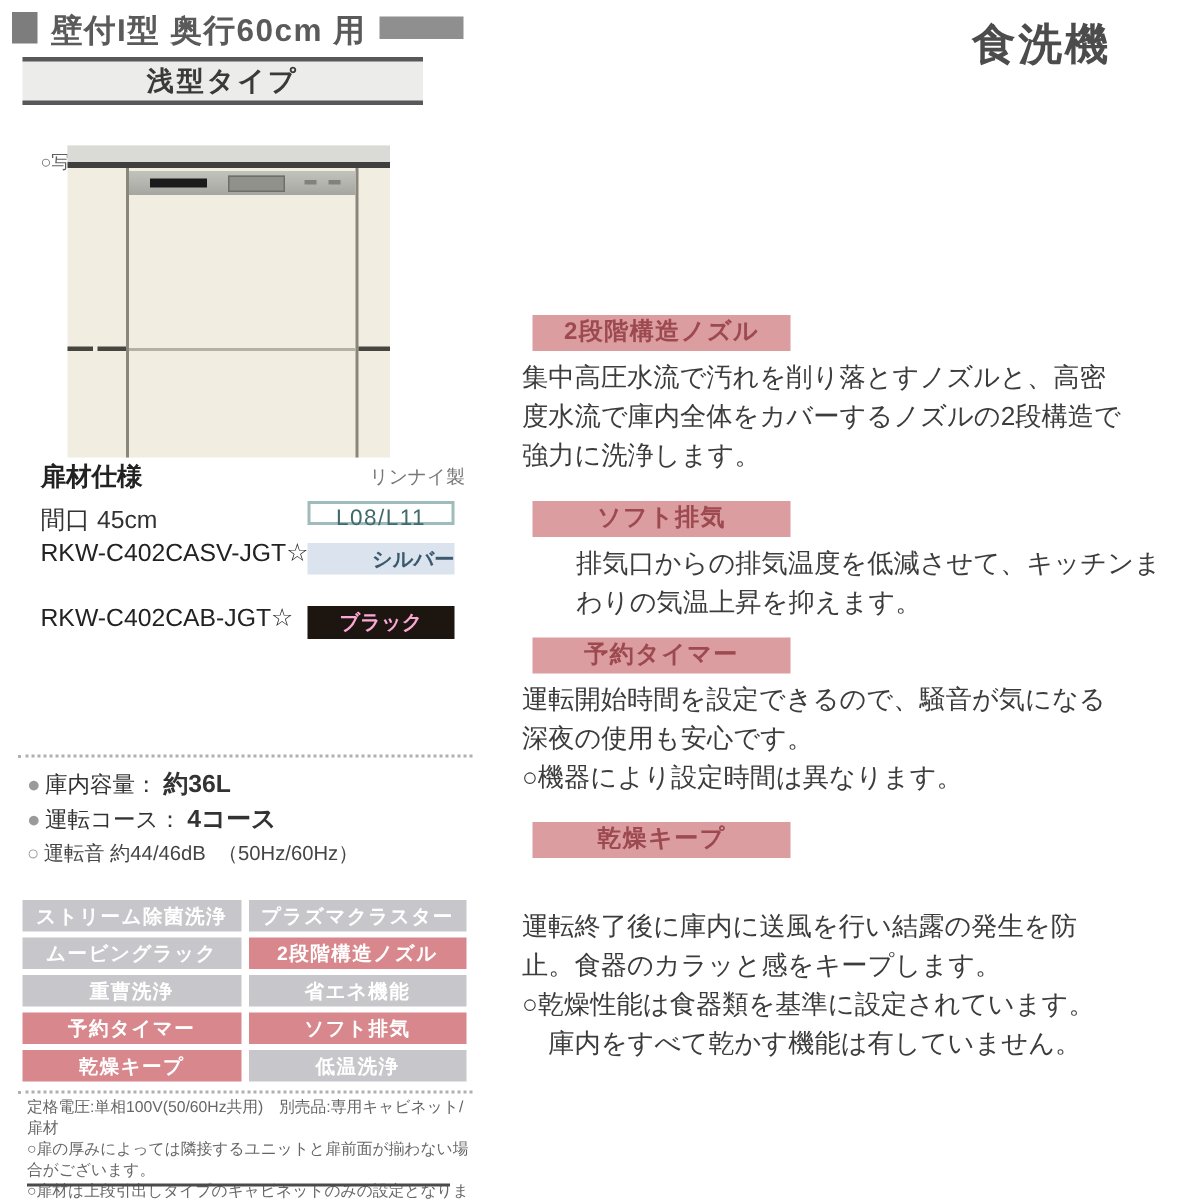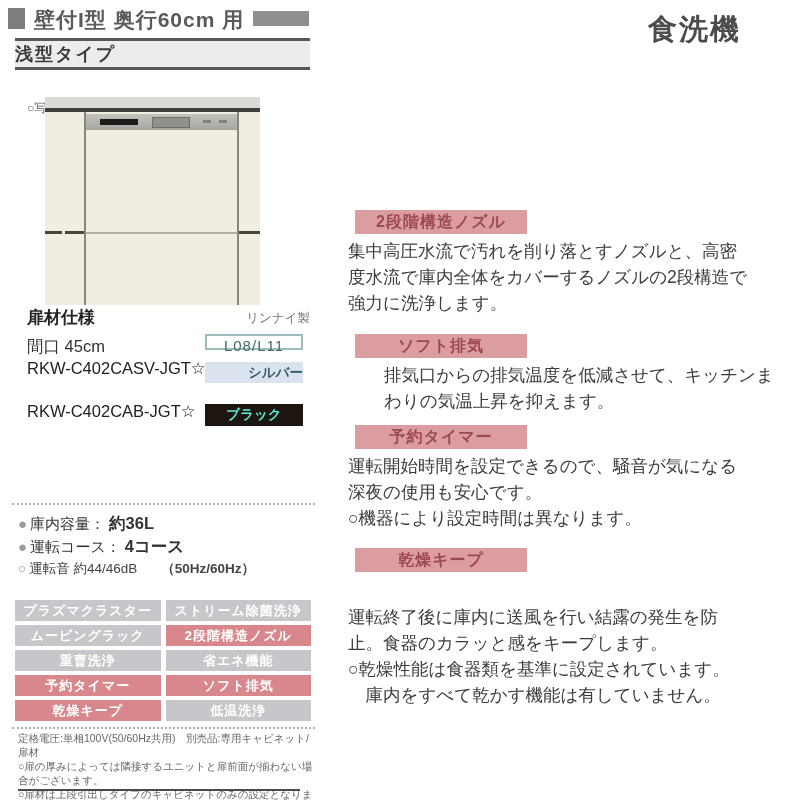--- a/index.html
+++ b/index.html
@@ -9,23 +9,23 @@
     color:#333;overflow:hidden;
   }
   .abs{position:absolute;}
 
   
   .hdr-square{left:8px;top:8px;width:17px;height:21px;background:#7d7d7d;}
   .hdr-title{left:34px;top:6px;font-size:21px;font-weight:bold;color:#5a5a5a;letter-spacing:1px;white-space:nowrap;}
   .hdr-bar{left:253px;top:11px;width:56px;height:15px;background:#8f8f8f;}
 
   .type-box{
-    left:15px;top:38px;width:295px;height:26px;
+    left:15px;top:38px;width:267px;height:26px;
     background:#ececea;border-top:3px solid #58585a;border-bottom:3px solid #58585a;
-    line-height:26px;font-size:18px;font-weight:bold;color:#3a3a3a;letter-spacing:2px;
+    text-align:center;line-height:26px;font-size:18px;font-weight:bold;color:#3a3a3a;letter-spacing:2px;
   }
   .photo-caption{left:27px;top:78px;font-size:12px;color:#5f5f5f;white-space:nowrap;margin-top:22px;}
 
   
   .dw{left:45px;top:97px;width:215px;height:208px;background:#f1eee1;}
   .dw .counter{position:absolute;left:0;top:0;width:215px;height:11px;background:#dadad6;}
   .dw .counter-edge{position:absolute;left:0;top:11px;width:215px;height:4px;background:#3f3f3d;}
   .dw .vline{position:absolute;top:15px;bottom:0;width:2px;background:#8a867c;}
   .dw .vline.l{left:39px;}
   .dw .vline.r{left:192px;}
@@ -47,33 +47,33 @@
   .width-label{left:27px;top:336px;font-size:16.5px;color:#333;}
   .badge{width:98px;text-align:center;box-sizing:border-box;}
   .badge-code{left:205px;top:334px;height:16px;line-height:20px;background:#ffffff;
     border:2px solid #9fbcbc;color:#3f6a6a;font-size:15px;font-weight:normal;letter-spacing:1px;}
   .model{font-size:16.5px;color:#222;white-space:nowrap;}
   .model-1{left:27px;top:359px;}
   .model-2{left:27px;top:402px;}
   .badge-silver{left:205px;top:362px;height:21px;line-height:21px;background:#dbe3ee;
     color:#3b5a6e;font-size:13.5px;font-weight:bold;text-align:right;}
   .badge-black{left:205px;top:404px;height:22px;line-height:22px;background:#1d1510;
-    color:#5eead4;font-size:13.5px;font-weight:bold;}
+    color:#f9a8d4;font-size:13.5px;font-weight:bold;}
 
   .dotted{left:12px;width:303px;border-top:2px dotted #b0b0b0;height:0;}
   .dot1{top:503px;}
   .dot2{top:727px;}
 
   
   .spec-list{left:18px;top:512px;width:300px;}
   .spec-row{font-size:15px;color:#333;line-height:22px;white-space:nowrap;}
   .spec-row .bullet{color:#9a9a9a;margin-right:3px;}
   .spec-row .spec-value{font-weight:bold;font-size:16.5px;margin-left:4px;}
   .spec-row.plain{font-size:13.5px;color:#444;}
-  .spec-row.plain .spec-suffix{margin-left:24px;font-weight:bold;}
+  .spec-row.plain .spec-suffix{margin-left:8px;}
 
   
   .tags{left:15px;top:600px;width:296px;display:grid;grid-template-columns:1fr 1fr;gap:4px 5px;}
   .tag{height:21px;line-height:21px;text-align:center;font-size:13px;font-weight:bold;
     color:#ffffff;letter-spacing:1px;white-space:nowrap;overflow:hidden;}
   .tag.gray{background:#c7c7cb;}
   .tag.pink{background:#d8888d;}
 
   
   .footnotes{left:18px;top:731px;width:300px;font-size:10.5px;line-height:14px;color:#666;}
@@ -139,22 +139,22 @@
   </div>
   <div class="spec-row">
     <span class="bullet">●</span><span class="spec-label">運転コース：</span><span class="spec-value">4コース</span>
   </div>
   <div class="spec-row plain">
     <span class="bullet">○</span><span class="spec-label">運転音 約44/46dB</span><span class="spec-suffix">（50Hz/60Hz）</span>
   </div>
 </div>
 
 <div class="abs tags">
+  <div class="tag gray">ストリーム除菌洗浄</div>
   <div class="tag gray">プラズマクラスター</div>
-  <div class="tag gray">ストリーム除菌洗浄</div>
   <div class="tag gray">ムービングラック</div>
   <div class="tag pink">2段階構造ノズル</div>
   <div class="tag gray">重曹洗浄</div>
   <div class="tag gray">省エネ機能</div>
   <div class="tag pink">予約タイマー</div>
   <div class="tag pink">ソフト排気</div>
   <div class="tag pink">乾燥キープ</div>
   <div class="tag gray">低温洗浄</div>
 </div>
 

